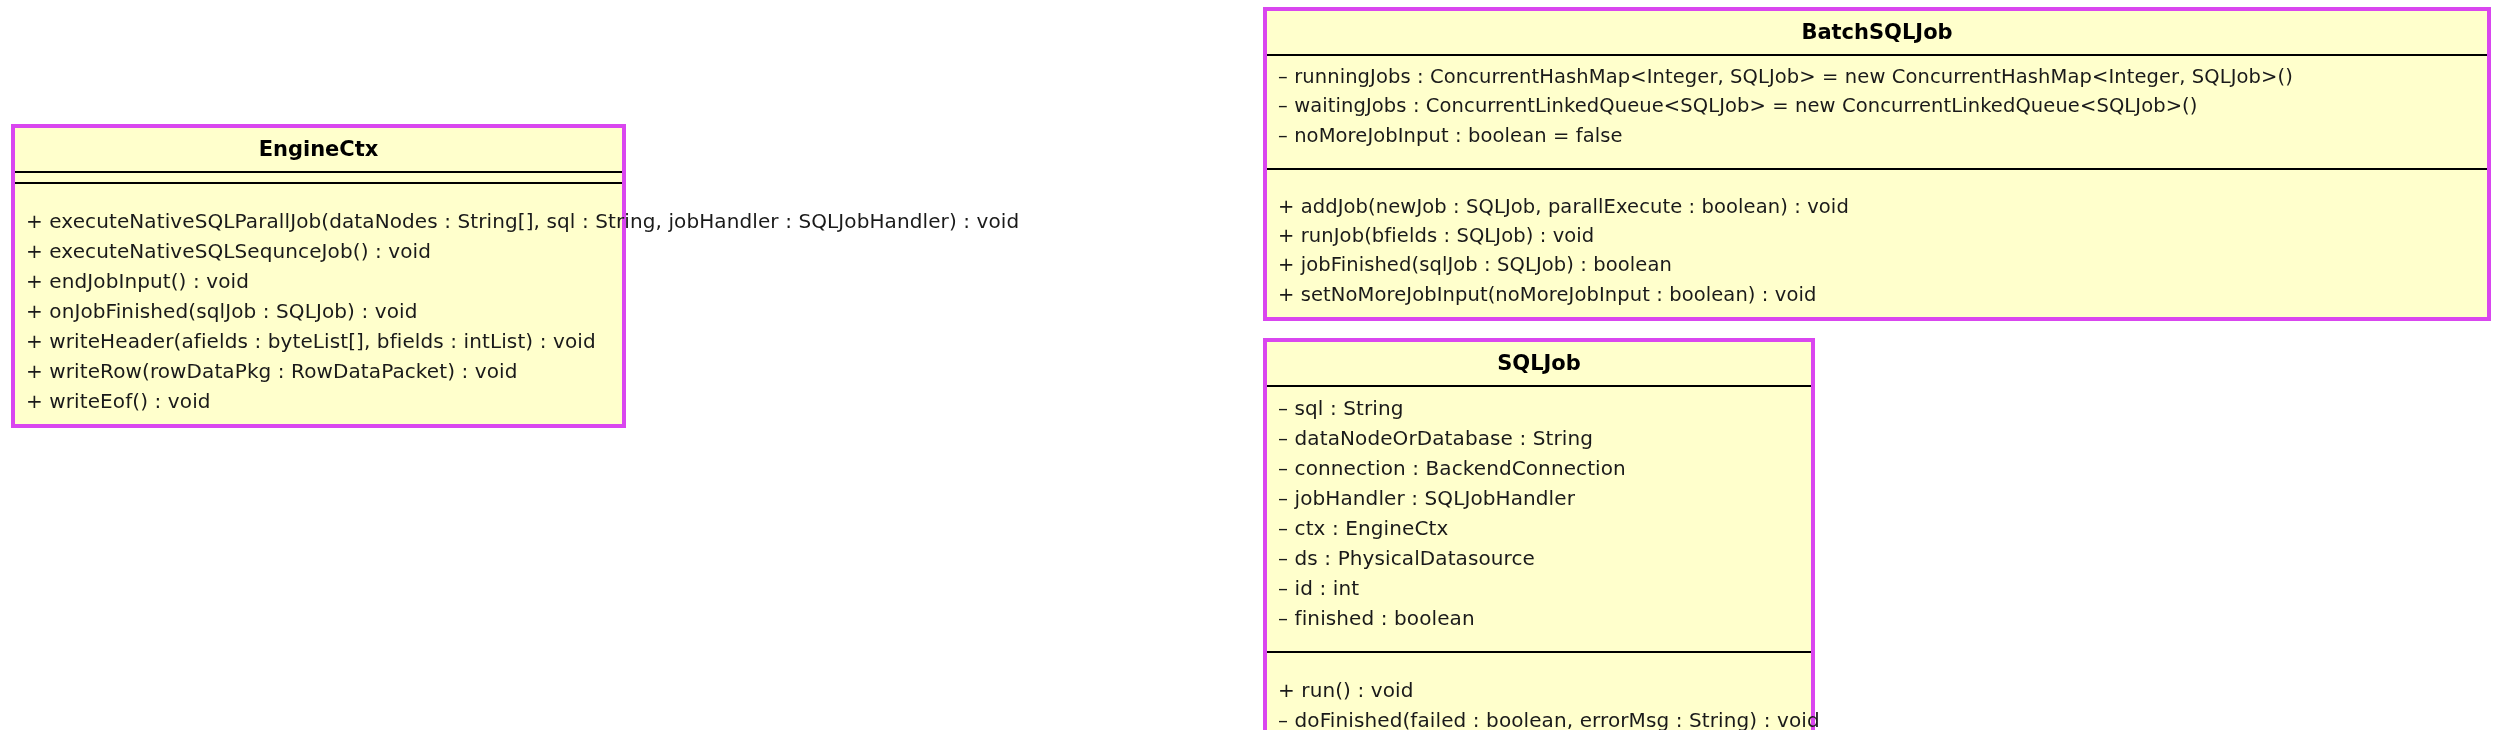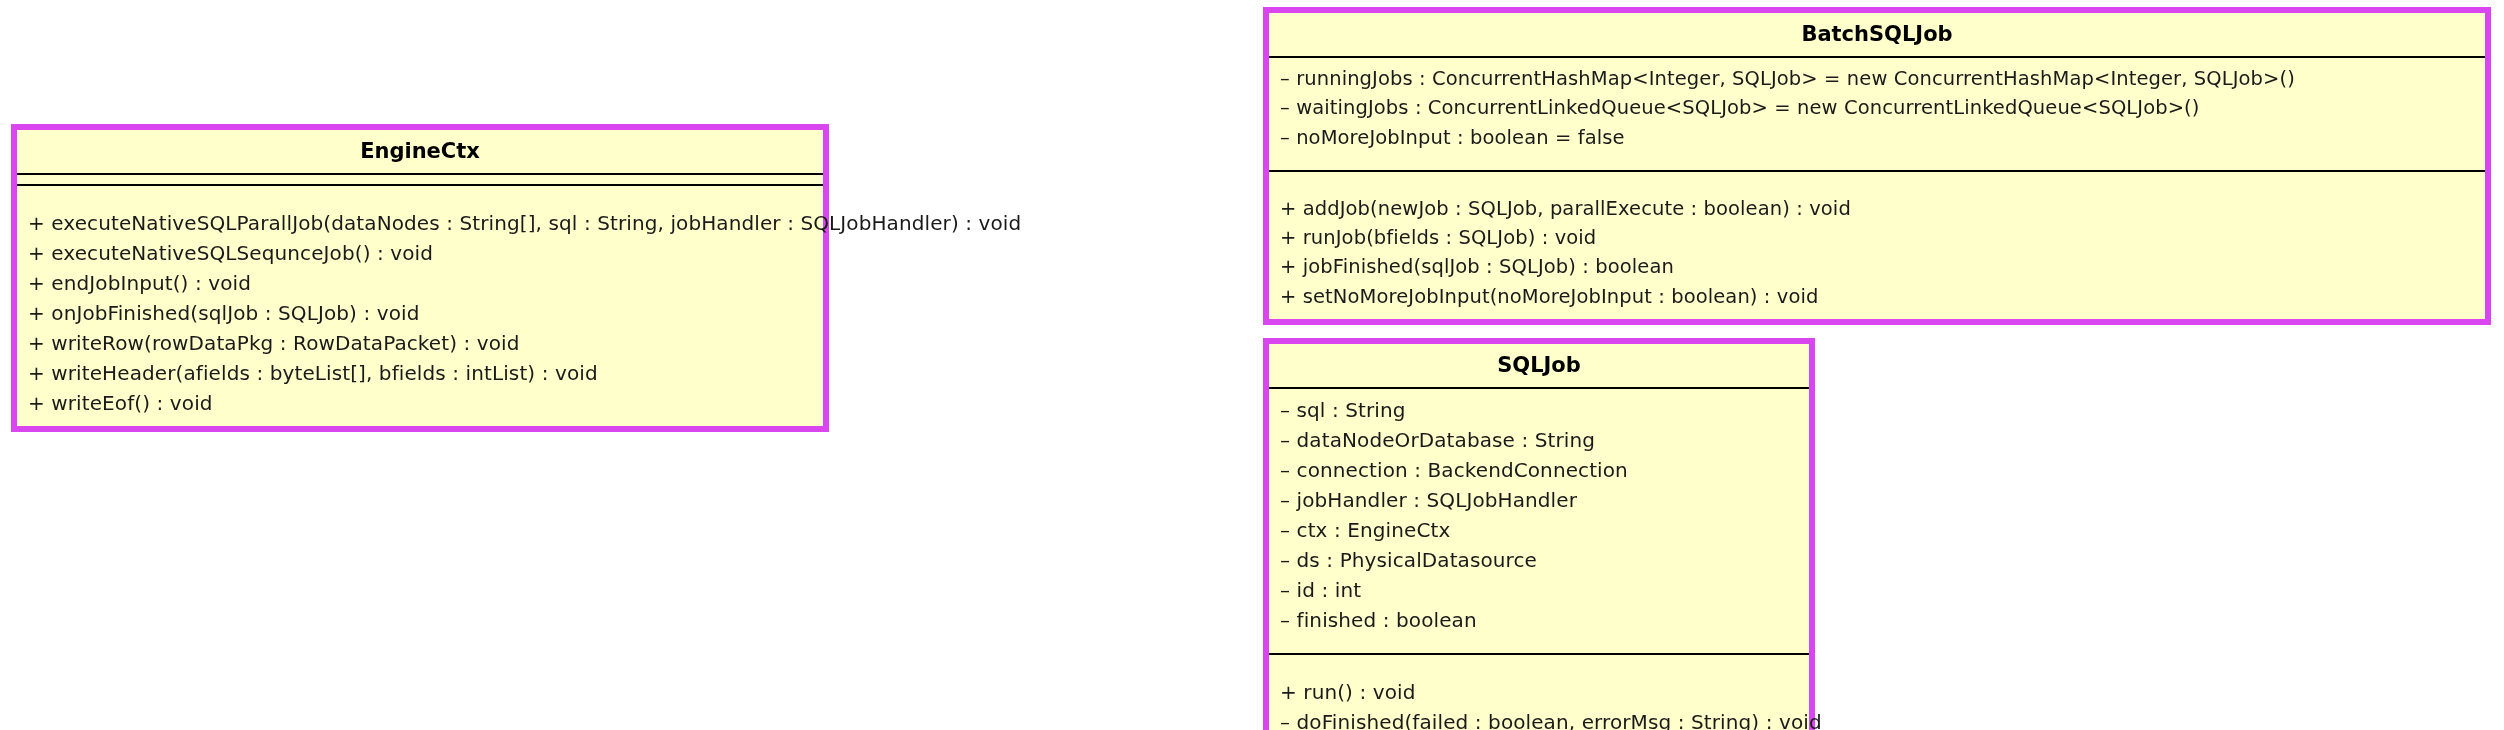--- a/index.html
+++ b/index.html
@@ -12,21 +12,21 @@
     width: 2504px;
     height: 730px;
     position: relative;
     font-family: "DejaVu Sans", sans-serif;
     overflow: hidden;
   }
 
   .uml-class {
     position: absolute;
     background: #ffffcc;
-    border: 6px solid #d946ef;
+    border: 4px solid #d946ef;
     box-sizing: border-box;
     display: flex;
     flex-direction: column;
   }
 
   .class-name-compartment {
     text-align: center;
     font-weight: bold;
     font-size: 21px;
     color: #000000;
@@ -57,21 +57,21 @@
     color: #1a1a1a;
     line-height: 1.50;
     white-space: nowrap;
     letter-spacing: 0.1px;
   }
 
   
   #engine-ctx {
     left: 11px;
     top: 124px;
-    width: 818px;
+    width: 615px;
   }
   #batch-sql-job {
     left: 1263px;
     top: 7px;
     width: 1228px;
   }
   #sql-job {
     left: 1263px;
     top: 338px;
     width: 552px;
@@ -82,22 +82,22 @@
 <body>
 
 <div class="uml-class" id="engine-ctx">
   <div class="class-name-compartment">EngineCtx</div>
   <div class="attributes-compartment empty-compartment"></div>
   <div class="operations-compartment">
     <div class="member-line">+ executeNativeSQLParallJob(dataNodes : String[], sql : String, jobHandler : SQLJobHandler) : void</div>
     <div class="member-line">+ executeNativeSQLSequnceJob() : void</div>
     <div class="member-line">+ endJobInput() : void</div>
     <div class="member-line">+ onJobFinished(sqlJob : SQLJob) : void</div>
+    <div class="member-line">+ writeHeader(afields : byteList[], bfields : intList) : void</div>
     <div class="member-line">+ writeRow(rowDataPkg : RowDataPacket) : void</div>
-    <div class="member-line">+ writeHeader(afields : byteList[], bfields : intList) : void</div>
     <div class="member-line">+ writeEof() : void</div>
   </div>
 </div>
 
 <div class="uml-class" id="batch-sql-job">
   <div class="class-name-compartment">BatchSQLJob</div>
   <div class="attributes-compartment">
     <div class="member-line">– runningJobs : ConcurrentHashMap&lt;Integer, SQLJob&gt; = new ConcurrentHashMap&lt;Integer, SQLJob&gt;()</div>
     <div class="member-line">– waitingJobs : ConcurrentLinkedQueue&lt;SQLJob&gt; = new ConcurrentLinkedQueue&lt;SQLJob&gt;()</div>
     <div class="member-line">– noMoreJobInput : boolean = false</div>

